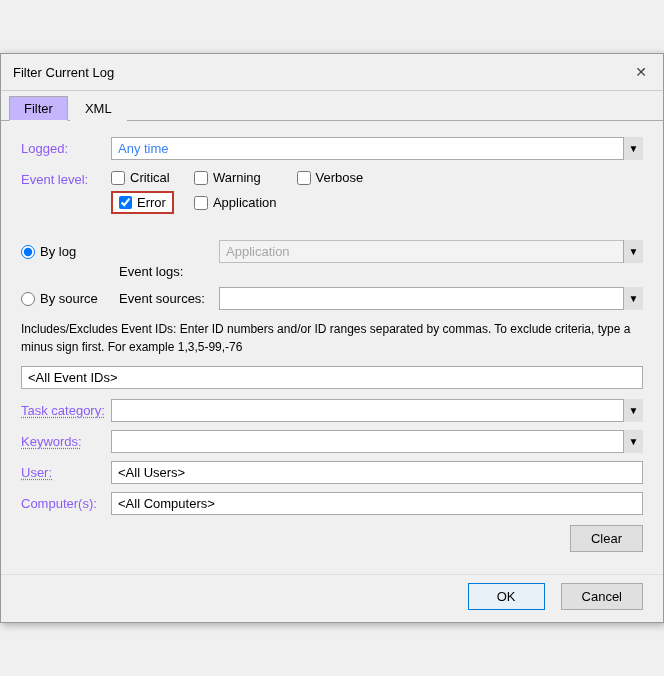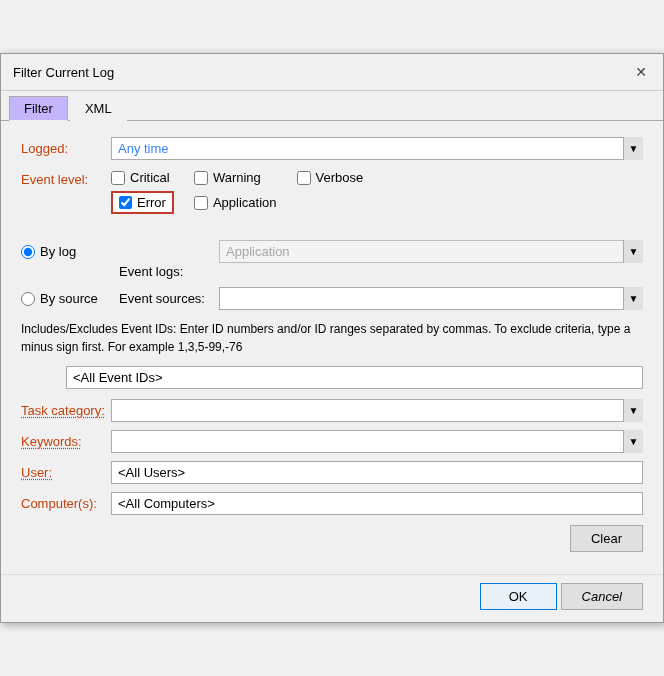--- a/index.html
+++ b/index.html
@@ -82,21 +82,21 @@
     }
 
     .form-row {
       display: flex;
       align-items: center;
       margin-bottom: 10px;
     }
 
     .form-label {
       width: 90px;
-      color: #c2410c;
+      color: #8b5cf6;
       flex-shrink: 0;
     }
 
     .form-label.underline {
       text-decoration: underline;
       text-decoration-style: solid;
       text-underline-offset: 2px;
     }
 
     .select-wrapper {
@@ -218,41 +218,40 @@
       padding: 5px 20px;
       border: 1px solid #aaa;
       background: #e0e0e0;
       cursor: pointer;
       font-size: 13px;
     }
 
     .dialog-bottom {
       display: flex;
       justify-content: flex-end;
-      gap: 4px;
+      gap: 16px;
       padding: 8px 20px 12px 20px;
       background: #f0f0f0;
       border-top: 1px solid #ddd;
     }
 
     .ok-btn {
       padding: 5px 28px;
       border: 1px solid #0078d7;
       background: #e8f0f8;
       cursor: pointer;
       font-size: 13px;
     }
 
     .cancel-btn {
       padding: 5px 20px;
       border: 1px solid #aaa;
       background: #e0e0e0;
       cursor: pointer;
       font-size: 13px;
-      font-style: italic;
     }
   </style>
 </head>
 <body>
 
 <div class="dialog">
 
   <div class="title-bar">
     <span class="title-bar-text">Filter Current Log</span>
     <button class="close-btn">✕</button>
@@ -329,21 +328,21 @@
       <div class="select-wrapper" style="flex:1;">
         <select class="select-control">
           <option value=""></option>
         </select>
         <div class="select-arrow">▼</div>
       </div>
     </div>
 
     <div class="info-text">Includes/Excludes Event IDs: Enter ID numbers and/or ID ranges separated by commas. To exclude criteria, type a minus sign first. For example 1,3,5-99,-76</div>
 
-    <div style="margin-bottom:10px;margin-left:45px;">
+    <div style="margin-bottom:10px;">
       <input type="text" class="text-input" value="&lt;All Event IDs&gt;" style="">
     </div>
 
     <div class="form-row" style="margin-bottom:8px;">
       <span class="form-label underline" style="text-decoration-line: underline; text-decoration-style: dotted;">Task category:</span>
       <div class="select-wrapper" style="flex:1;">
         <select class="select-control">
           <option value=""></option>
         </select>
         <div class="select-arrow">▼</div>

